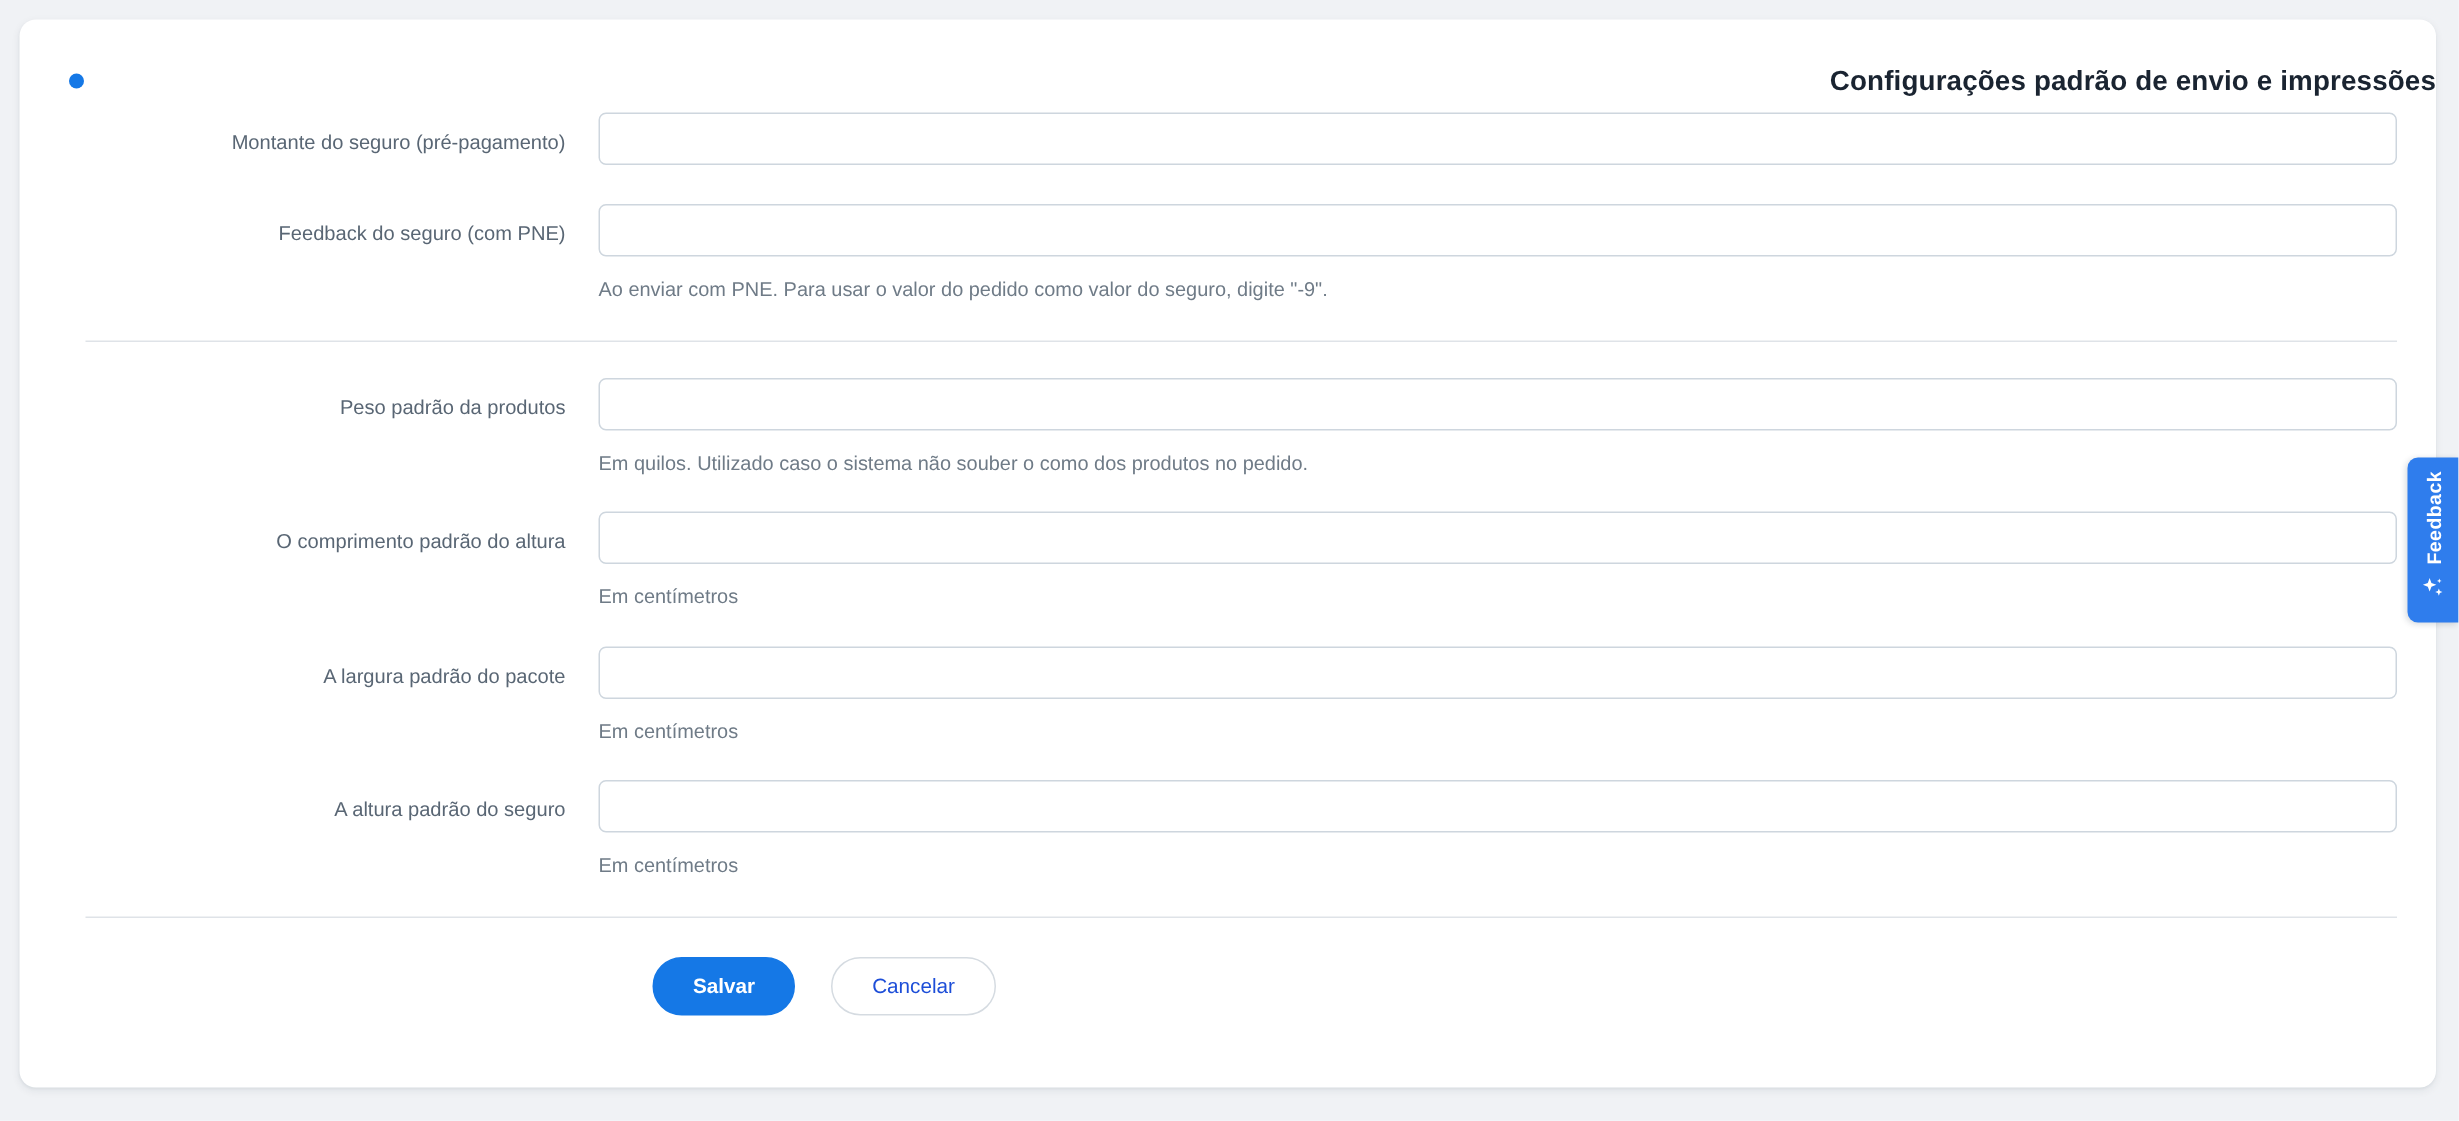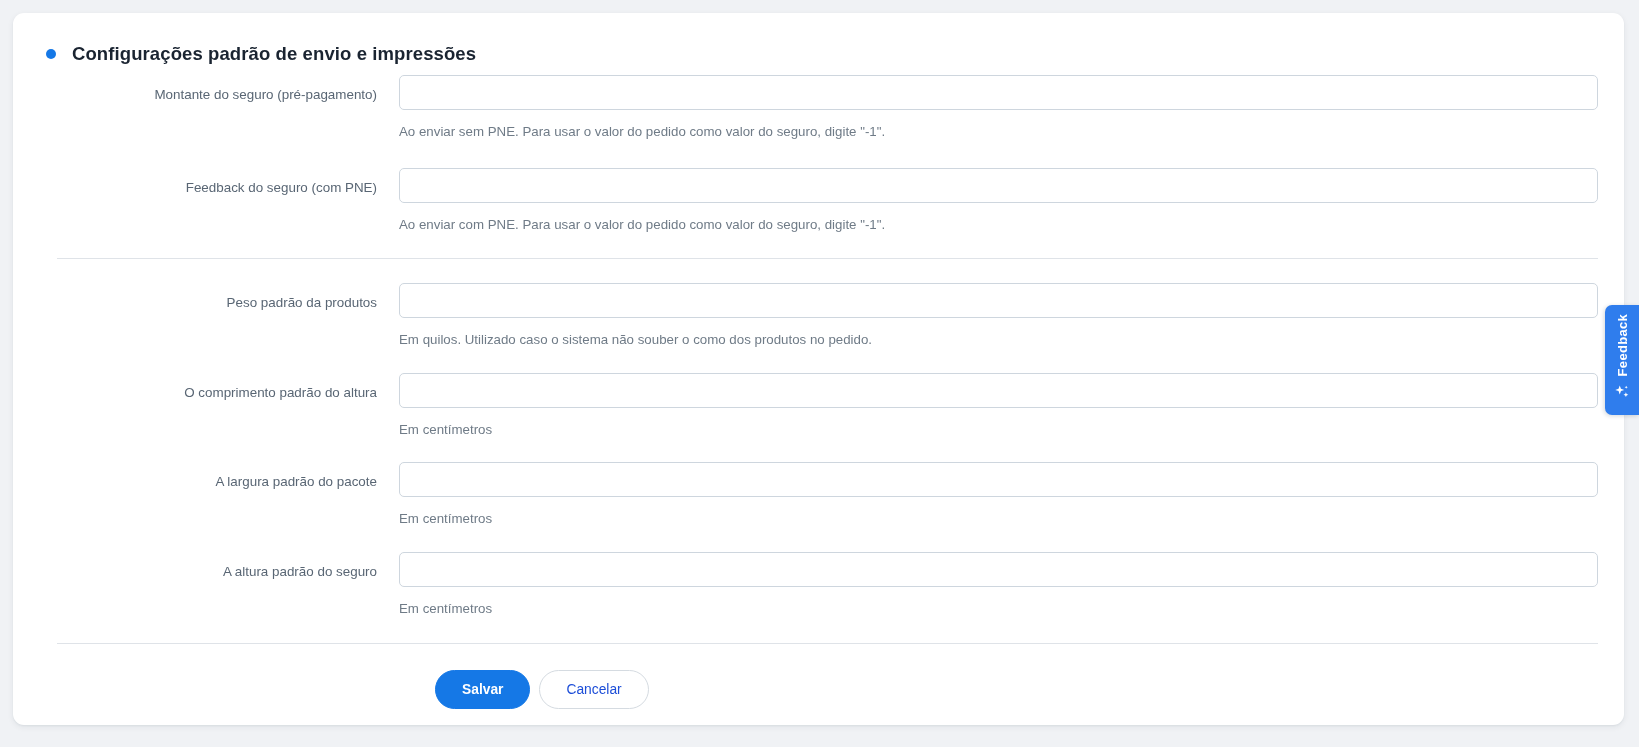--- a/index.html
+++ b/index.html
@@ -33,20 +33,21 @@
     box-shadow: 0 2px 6px rgba(18,38,63,0.07), 0 1px 2px rgba(18,38,63,0.05);
     overflow: hidden;
   }
 
   
   .card-header {
     display: flex;
     align-items: center;
     padding: 20px 0 0 33px;
     height: 62px;
+    justify-content: space-between;
   }
   .dot {
     width: 10px;
     height: 10px;
     border-radius: 50%;
     background: #1578e6;
     margin-right: 16px;
     flex: 0 0 auto;
   }
   .card-title {
@@ -115,21 +116,21 @@
 
   .sec-pad-top { height: 24px; }
   .sec-pad-bot { height: 24px; }
 
   
   .actions {
     display: flex;
     align-items: center;
     padding-left: 422px;
     padding-top: 26px;
-    gap: 9px;
+    gap: 24px;
   }
   .btn {
     font-family: "Liberation Sans", "DejaVu Sans", sans-serif;
     font-size: 13.8px;
     border-radius: 22px;
     padding: 0 26px;
     height: 39px;
     line-height: 37px;
     cursor: pointer;
     border: 1px solid transparent;
@@ -193,31 +194,30 @@
     </div>
 
     <div class="form-body">
 
       <div>
 
         <div class="form-row">
           <div class="form-label">Montante do seguro (pré-pagamento)</div>
           <div class="field-col">
             <input class="txt-input" type="text" value="" placeholder="" style="">
-            <div class="help-text">Ao enviar sem PNE. Para usar o valor do pedido como valor do seguro, digite "-1".</div>
           </div>
         </div>
 
         <div class="row-gap-a"></div>
 
         <div class="form-row">
           <div class="form-label">Feedback do seguro (com PNE)</div>
           <div class="field-col">
             <input class="txt-input" type="text" value="" placeholder="" style="">
-            <div class="help-text">Ao enviar com PNE. Para usar o valor do pedido como valor do seguro, digite "-1".</div>
+            <div class="help-text">Ao enviar com PNE. Para usar o valor do pedido como valor do seguro, digite "-9".</div>
           </div>
         </div>
 
       </div>
 
       <div class="sec-pad-top"></div>
       <div class="divider"></div>
       <div class="sec-pad-bot"></div>
 
       <div>

